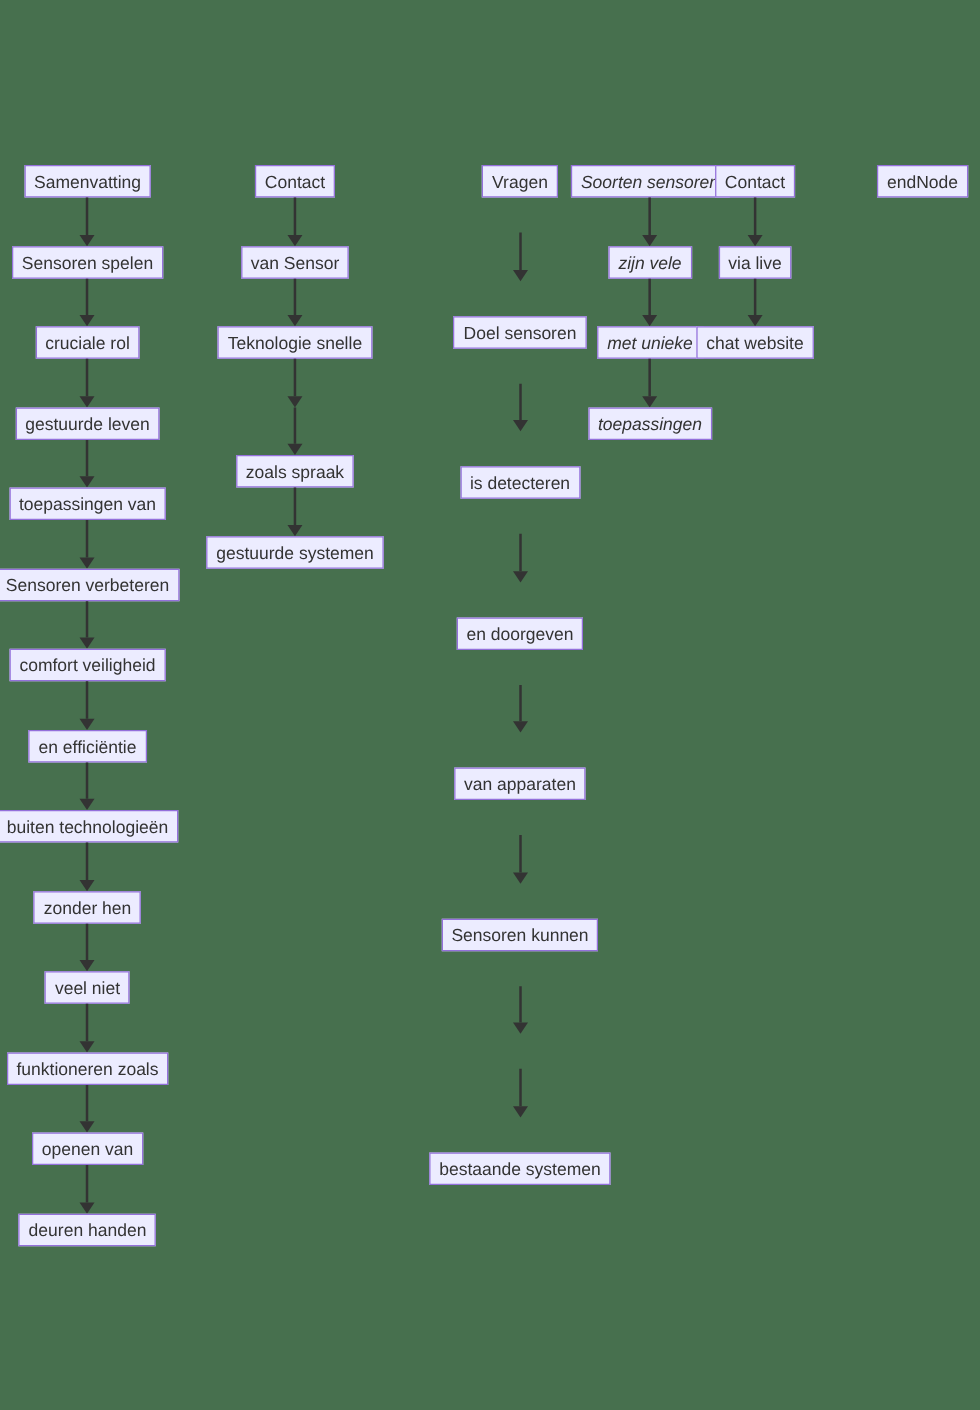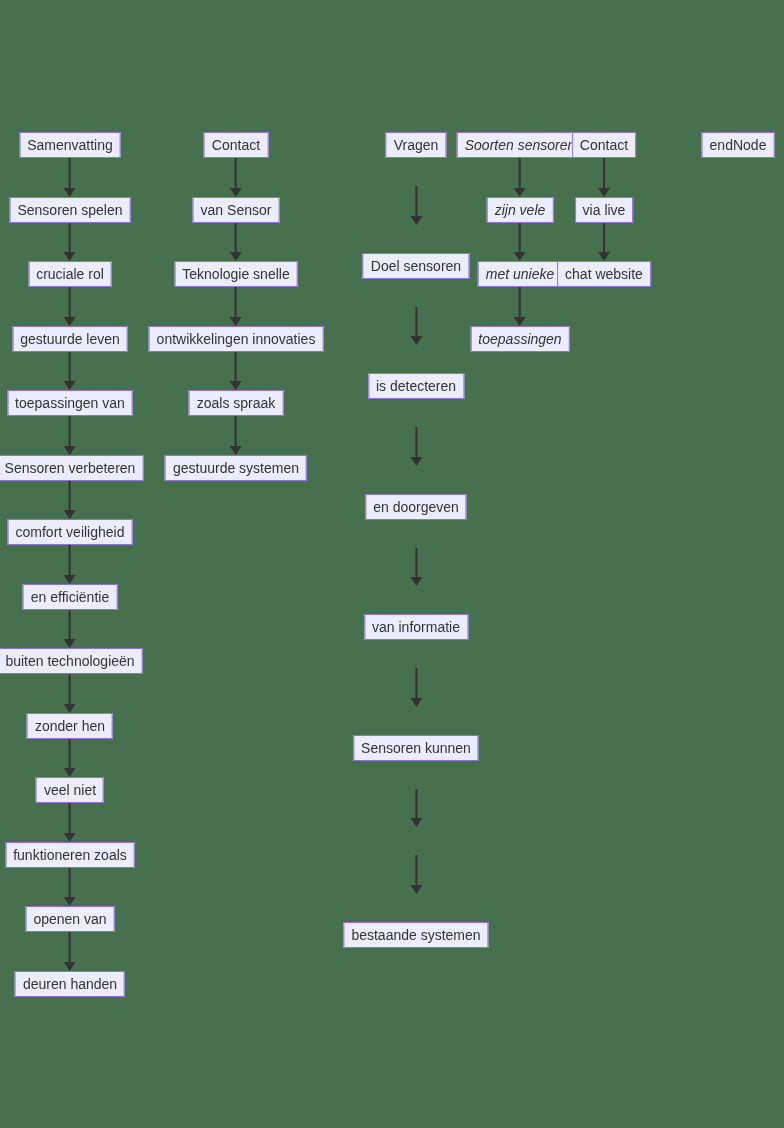--- a/index.html
+++ b/index.html
@@ -143,21 +143,20 @@
       <div class="flow-node">van Sensor</div>
       <div class="flow-arrow">
         <div class="shaft"></div>
         <div class="head"></div>
       </div>
       <div class="flow-node">Teknologie snelle</div>
       <div class="flow-arrow">
         <div class="shaft"></div>
         <div class="head"></div>
       </div>
-      <div class="flow-node">ontwikkelingen innovaties</div>
       <div class="flow-arrow">
         <div class="shaft"></div>
         <div class="head"></div>
       </div>
       <div class="flow-node">zoals spraak</div>
       <div class="flow-arrow">
         <div class="shaft"></div>
         <div class="head"></div>
       </div>
       <div class="flow-node">gestuurde systemen</div>
@@ -176,21 +175,21 @@
       <div class="flow-node">is detecteren</div>
       <div class="flow-arrow">
         <div class="shaft"></div>
         <div class="head"></div>
       </div>
       <div class="flow-node">en doorgeven</div>
       <div class="flow-arrow">
         <div class="shaft"></div>
         <div class="head"></div>
       </div>
-      <div class="flow-node">van informatie</div>
+      <div class="flow-node">van apparaten</div>
       <div class="flow-arrow">
         <div class="shaft"></div>
         <div class="head"></div>
       </div>
       <div class="flow-node">Sensoren kunnen</div>
       <div class="flow-arrow">
         <div class="shaft"></div>
         <div class="head"></div>
       </div>
       <div class="flow-arrow">

